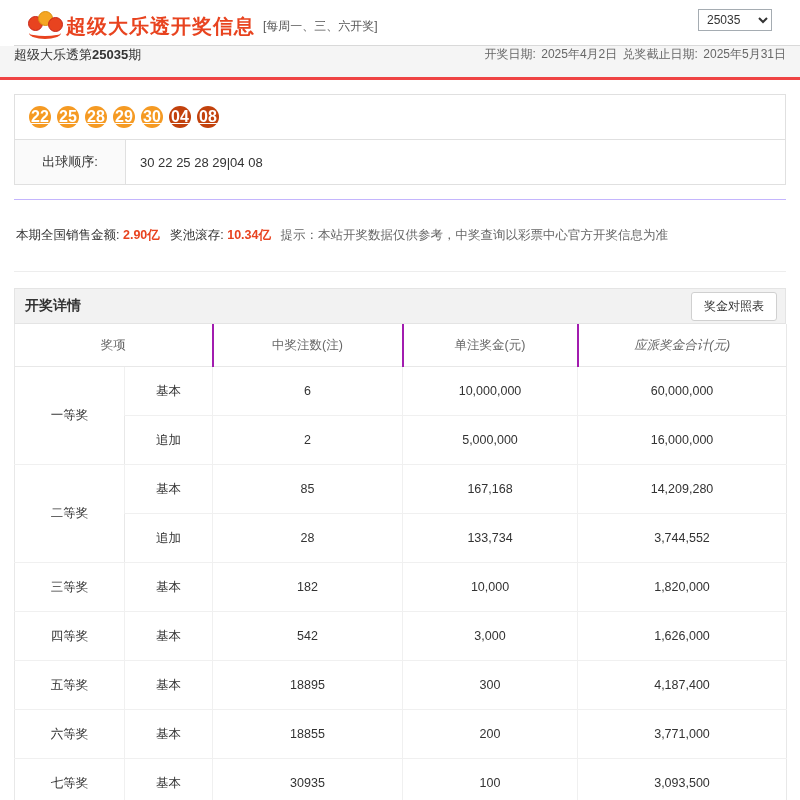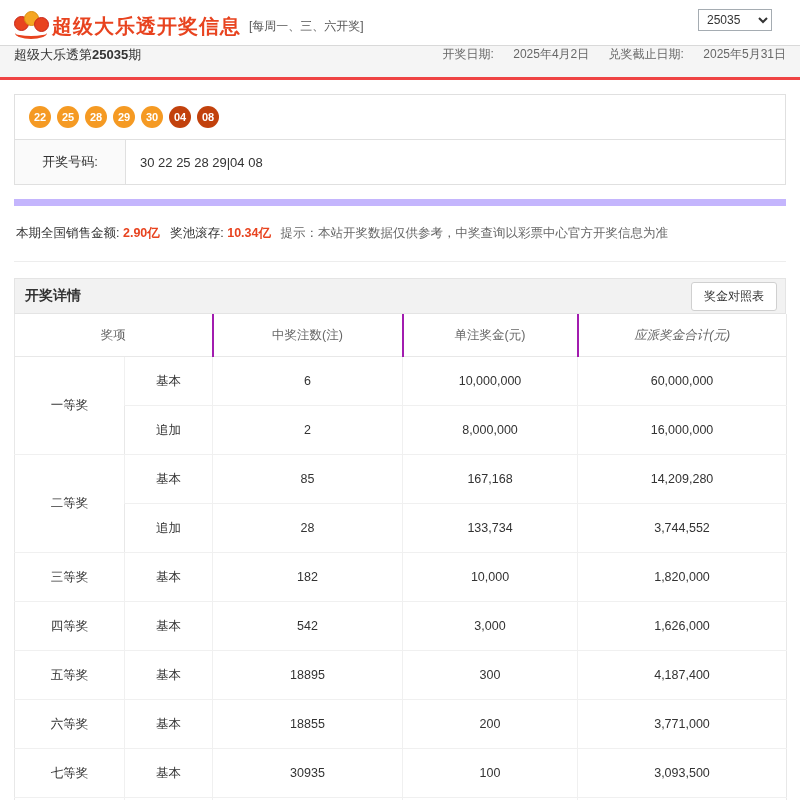--- a/index.html
+++ b/index.html
@@ -18,20 +18,21 @@
 
   
   .header {
     height: 46px;
     border-bottom: 1px solid #d9d9d9;
     display: flex;
     align-items: center;
     padding: 0 10px 0 14px;
     box-sizing: border-box;
     position: relative;
+    margin-left: 14px;
   }
   .logo-wrap {
     display: flex;
     align-items: flex-end;
     gap: 4px;
   }
   .logo-mark {
     width: 34px;
     height: 26px;
     position: relative;
@@ -97,21 +98,21 @@
   }
   .subbar-left {
     font-size: 13px;
     color: #333;
   }
   .subbar-left b { font-weight: bold; }
   .subbar-right {
     font-size: 12px;
     color: #666;
   }
-  .subbar-right span { margin-left: 16px; }
+  .subbar-right span { margin-left: 2px; }
 
   
   .panel {
     margin: 14px 14px 0 14px;
     border: 1px solid #e0e0e0;
     box-sizing: border-box;
   }
   .info-row {
     display: flex;
     border-bottom: 1px solid #e0e0e0;
@@ -136,37 +137,38 @@
     padding: 0 14px;
     font-size: 13px;
     color: #333;
   }
   .balls { display: flex; gap: 6px; align-items: center; }
   .ball-num {
     width: 22px;
     height: 22px;
     border-radius: 50%;
     color: #fff;
-    font-size: 11px;
+    font-size: 16px;
     font-weight: bold;
     display: flex;
     align-items: center;
     justify-content: center;
     font-family: "Liberation Sans", sans-serif;
+    text-decoration: underline;
   }
   .ball-red { background: #f59a23; }
   .ball-blue { background: #c2410c; }
 
   
   .notice {
     margin: 1px 14px;
-    border-top: 7px solid #c4b5fd;
+    border-top: 1px solid #c4b5fd;
     border-bottom: 1px solid #ededed;
     margin-top: 14px;
-    padding: 20px 2px;
+    padding: 28px 2px;
     font-size: 12.5px;
     color: #333;
     line-height: 1.2;
   }
   .notice .hl { color: #e8431f; font-weight: bold; }
   .notice .tip { color: #666; margin-left: 6px; }
 
   
   .section-head {
     margin: 16px 14px 0 14px;
@@ -268,21 +270,21 @@
           <span class="ball-num ball-red">25</span>
           <span class="ball-num ball-red">28</span>
           <span class="ball-num ball-red">29</span>
           <span class="ball-num ball-red">30</span>
           <span class="ball-num ball-blue">04</span>
           <span class="ball-num ball-blue">08</span>
         </div>
     </div>
   </div>
   <div class="info-row">
-    <div class="info-label">开奖号码:</div>
+    <div class="info-label">出球顺序:</div>
     <div class="info-value">30 22 25 28 29|04 08</div>
   </div>
 </div>
 
 <div class="notice">
   <span>本期全国销售金额:</span>
   <span class="hl">2.90亿</span>
   &nbsp;
   <span>奖池滚存:</span>
   <span class="hl">10.34亿</span>
@@ -314,21 +316,21 @@
       <tr>
         <td rowspan="2">一等奖</td>
         <td>基本</td>
         <td>6</td>
         <td>10,000,000</td>
         <td>60,000,000</td>
       </tr>
       <tr>
         <td>追加</td>
         <td>2</td>
-        <td>8,000,000</td>
+        <td>5,000,000</td>
         <td>16,000,000</td>
       </tr>
       <tr>
         <td rowspan="2">二等奖</td>
         <td>基本</td>
         <td>85</td>
         <td>167,168</td>
         <td>14,209,280</td>
       </tr>
       <tr>

